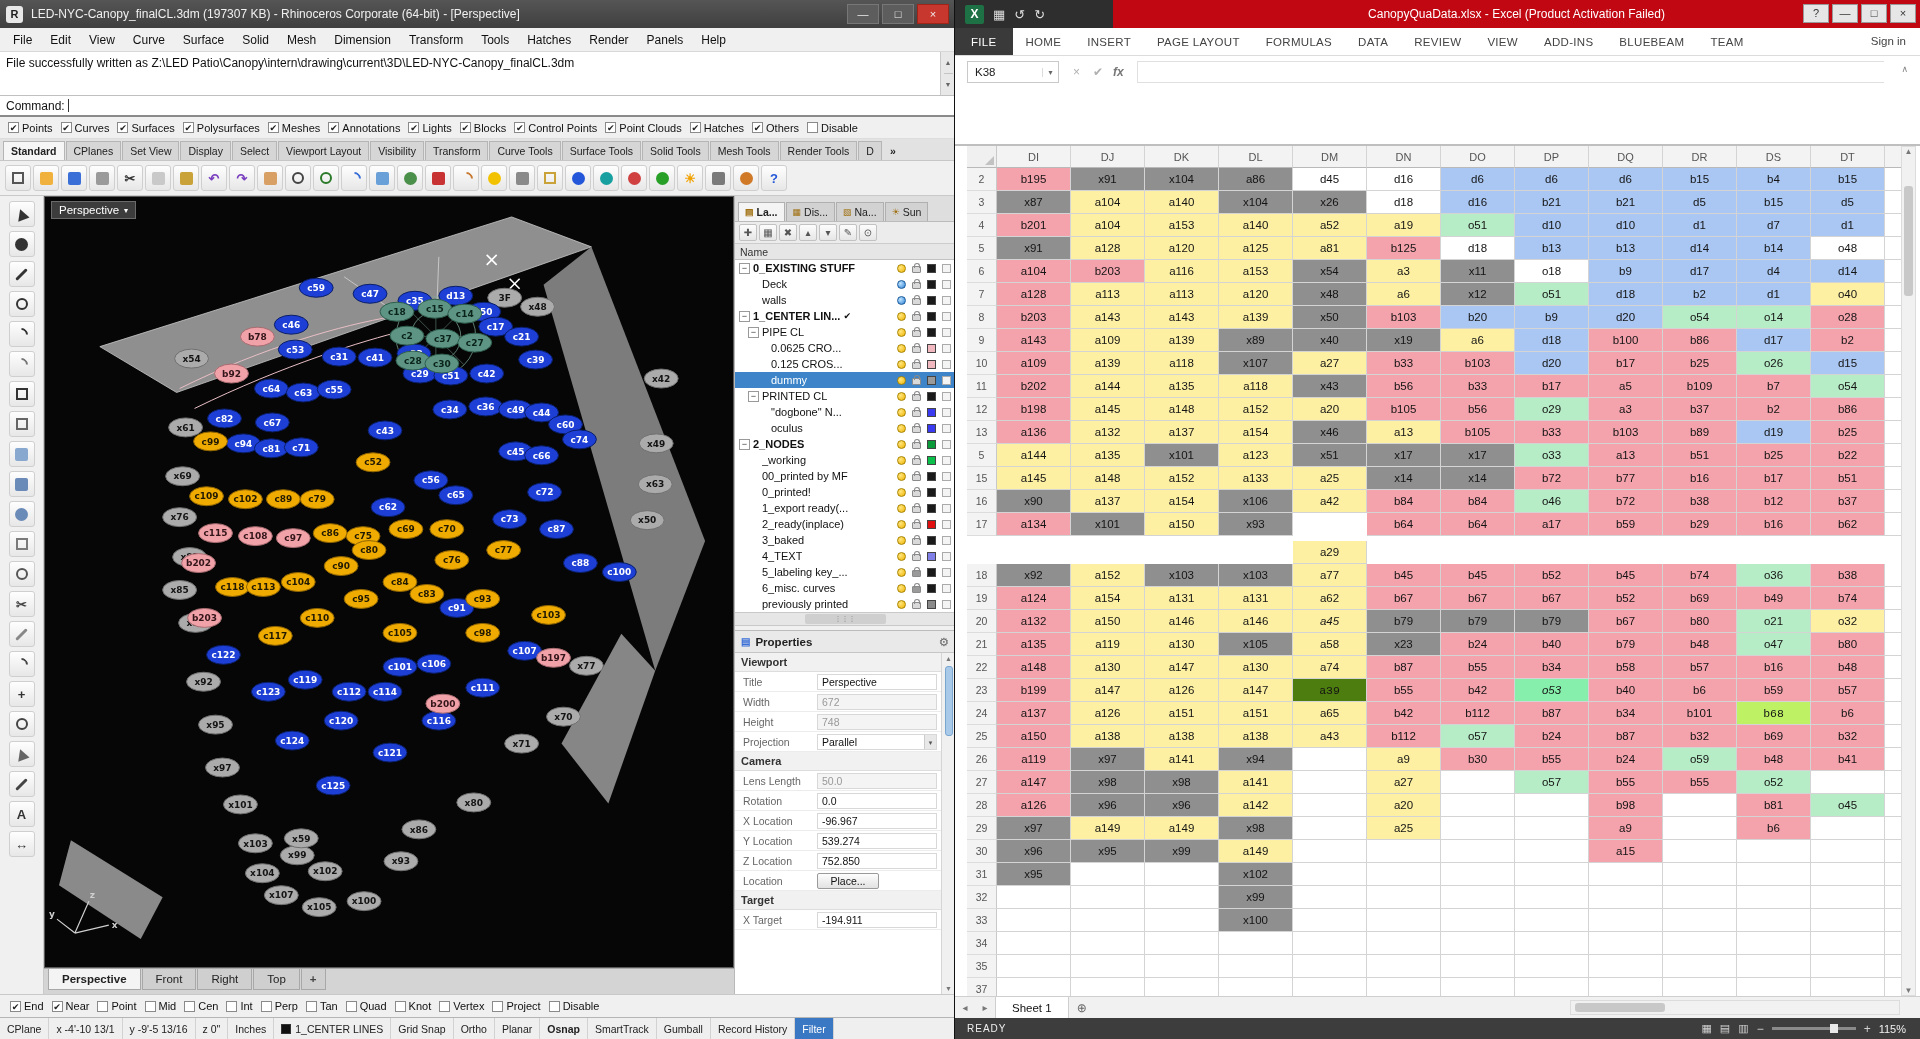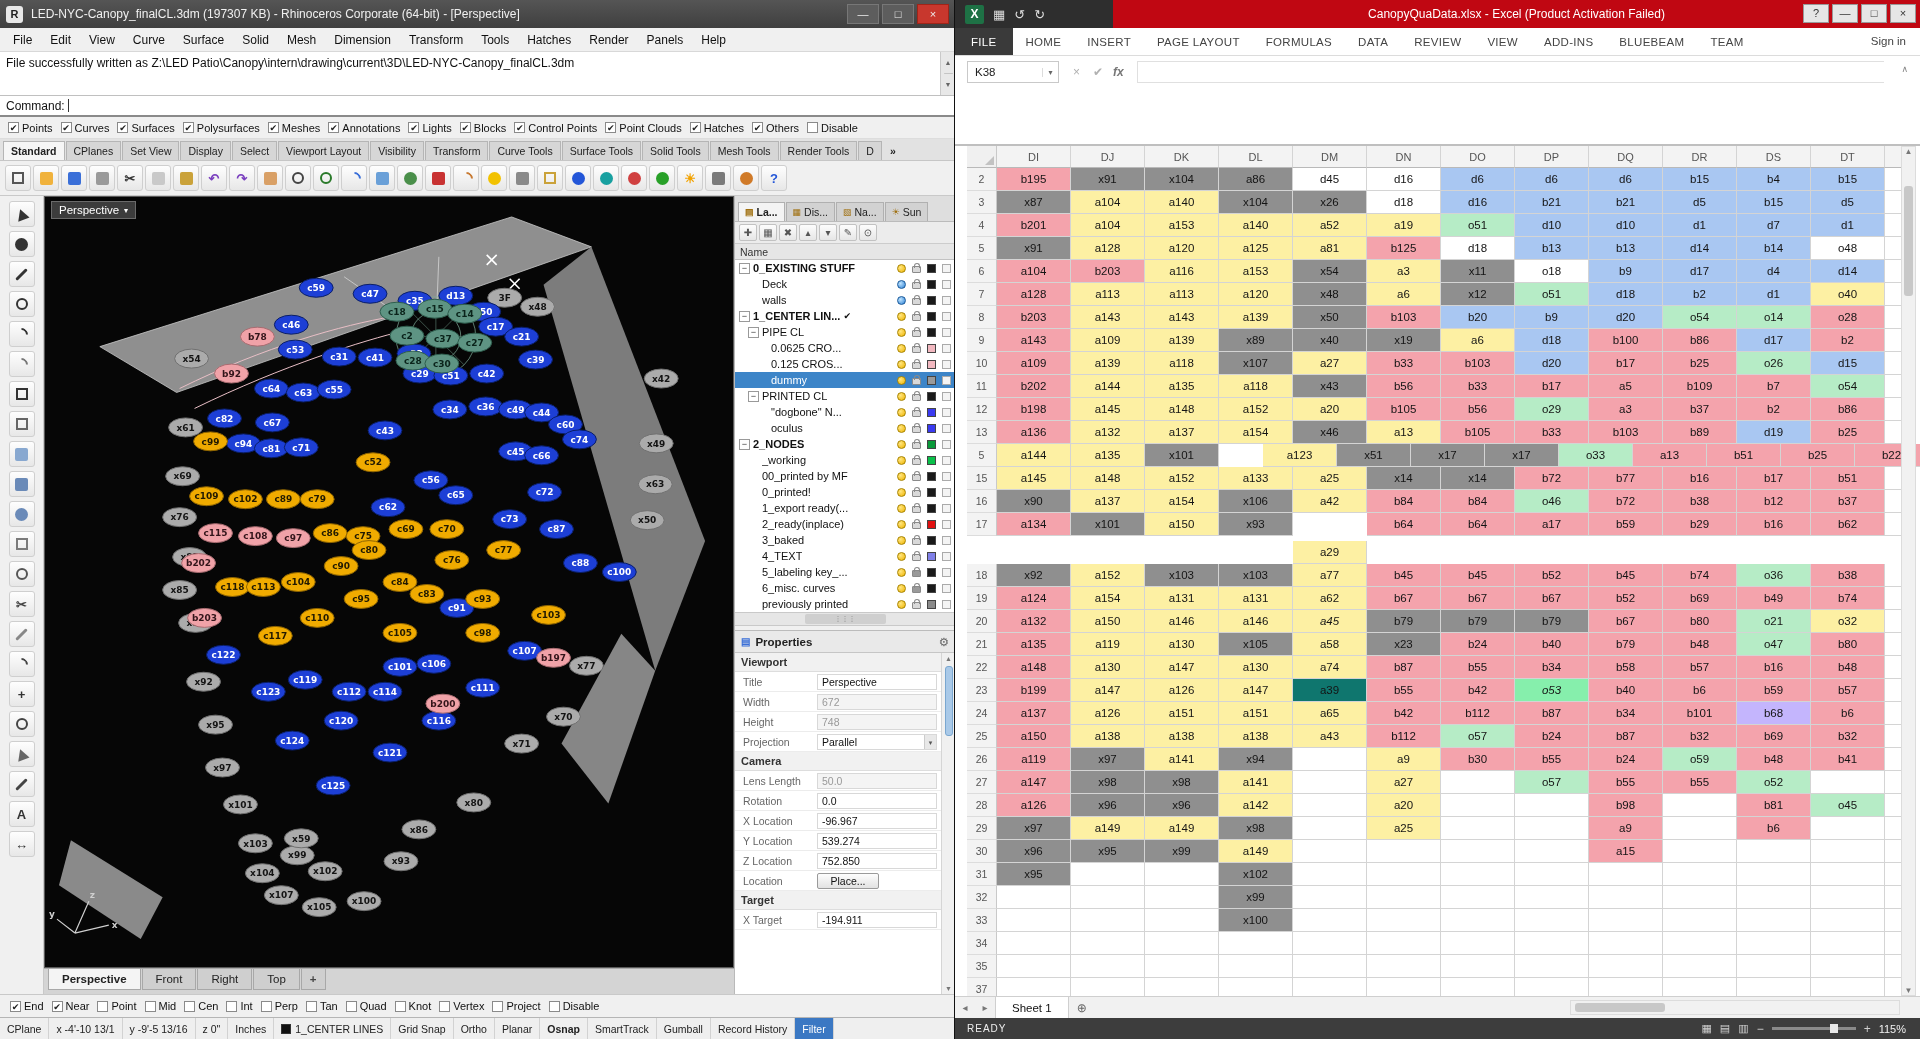--- a/index.html
+++ b/index.html
@@ -1632,21 +1632,21 @@
             <div class="xl-c" style="background: rgb(244, 163, 172);">b89</div>
             <div class="xl-c" style="background: rgb(169, 199, 242);">d19</div>
             <div class="xl-c" style="background: rgb(244, 163, 172);">b25</div>
             <div class="xl-c partial"></div>
           </div>
           <div class="xl-row">
             <div class="xl-rn">5</div>
             <div class="xl-c" style="background: rgb(253, 240, 163);">a144</div>
             <div class="xl-c" style="background: rgb(253, 240, 163);">a135</div>
             <div class="xl-c" style="background: rgb(143, 143, 143);">x101</div>
-            <div class="xl-c" style="background: rgb(253, 240, 163); margin-left: 44px;">a123</div>
+            <div class="xl-c" style="background: rgb(253, 240, 163);">a123</div>
             <div class="xl-c" style="background: rgb(143, 143, 143);">x51</div>
             <div class="xl-c" style="background: rgb(143, 143, 143);">x17</div>
             <div class="xl-c" style="background: rgb(143, 143, 143);">x17</div>
             <div class="xl-c" style="background: rgb(182, 236, 198);">o33</div>
             <div class="xl-c" style="background: rgb(244, 163, 172);">a13</div>
             <div class="xl-c" style="background: rgb(244, 163, 172);">b51</div>
             <div class="xl-c" style="background: rgb(244, 163, 172);">b25</div>
             <div class="xl-c" style="background: rgb(244, 163, 172);">b22</div>
             <div class="xl-c partial"></div>
           </div>
@@ -1777,21 +1777,21 @@
             <div class="xl-c" style="background: rgb(244, 163, 172);">b16</div>
             <div class="xl-c" style="background: rgb(244, 163, 172);">b48</div>
             <div class="xl-c partial"></div>
           </div>
           <div class="xl-row">
             <div class="xl-rn">23</div>
             <div class="xl-c" style="background: rgb(244, 163, 172);">b199</div>
             <div class="xl-c" style="background: rgb(253, 240, 163);">a147</div>
             <div class="xl-c" style="background: rgb(253, 240, 163);">a126</div>
             <div class="xl-c" style="background: rgb(253, 240, 163);">a147</div>
-            <div class="xl-c" style="background: #0f766e;">a39</div>
+            <div class="xl-c" style="background: #4d7c0f; font-family: Liberation Mono, monospace;">a39</div>
             <div class="xl-c" style="background: rgb(244, 163, 172);">b55</div>
             <div class="xl-c" style="background: rgb(244, 163, 172);">b42</div>
             <div class="xl-c" style="background: #86efac; font-style: italic;">o53</div>
             <div class="xl-c" style="background: rgb(244, 163, 172);">b40</div>
             <div class="xl-c" style="background: rgb(244, 163, 172);">b6</div>
             <div class="xl-c" style="background: rgb(244, 163, 172);">b59</div>
             <div class="xl-c" style="background: rgb(244, 163, 172);">b57</div>
             <div class="xl-c partial"></div>
           </div>
           <div class="xl-row">
@@ -1799,21 +1799,21 @@
             <div class="xl-c" style="background: rgb(244, 163, 172);">a137</div>
             <div class="xl-c" style="background: rgb(253, 240, 163);">a126</div>
             <div class="xl-c" style="background: rgb(253, 240, 163);">a151</div>
             <div class="xl-c" style="background: rgb(253, 240, 163);">a151</div>
             <div class="xl-c" style="background: rgb(253, 240, 163);">a65</div>
             <div class="xl-c" style="background: rgb(244, 163, 172);">b42</div>
             <div class="xl-c" style="background: rgb(244, 163, 172);">b112</div>
             <div class="xl-c" style="background: rgb(244, 163, 172);">b87</div>
             <div class="xl-c" style="background: rgb(244, 163, 172);">b34</div>
             <div class="xl-c" style="background: rgb(244, 163, 172);">b101</div>
-            <div class="xl-c" style="background: #c4b5fd;">b68</div>
+            <div class="xl-c" style="background: #bef264; font-family: Liberation Mono, monospace;">b68</div>
             <div class="xl-c" style="background: rgb(244, 163, 172);">b6</div>
             <div class="xl-c partial"></div>
           </div>
           <div class="xl-row">
             <div class="xl-rn">25</div>
             <div class="xl-c" style="background: rgb(244, 163, 172);">a150</div>
             <div class="xl-c" style="background: rgb(253, 240, 163);">a138</div>
             <div class="xl-c" style="background: rgb(253, 240, 163);">a138</div>
             <div class="xl-c" style="background: rgb(253, 240, 163);">a138</div>
             <div class="xl-c" style="background: rgb(253, 240, 163);">a43</div>

